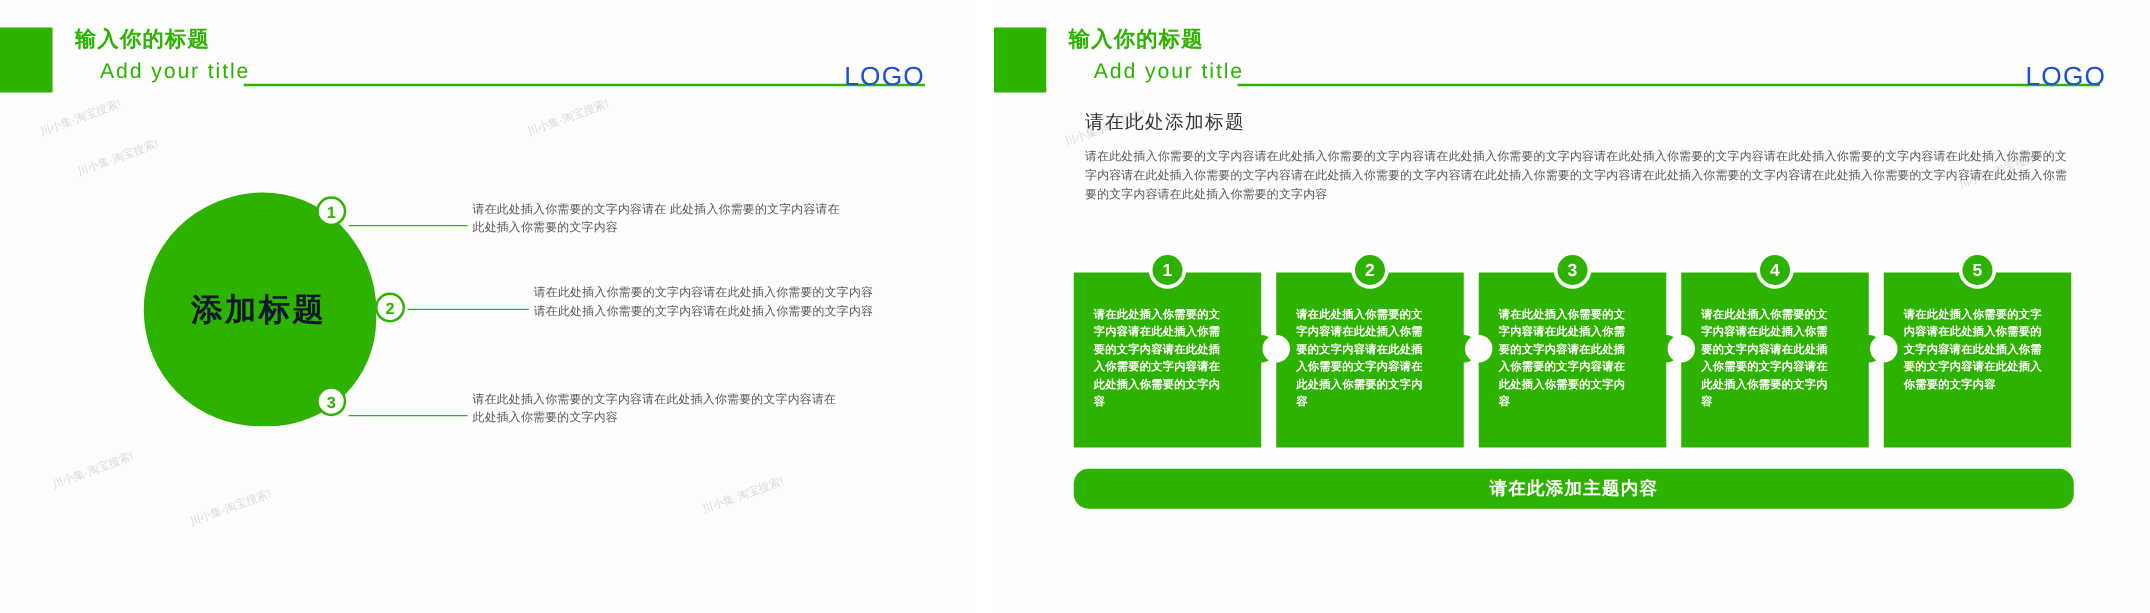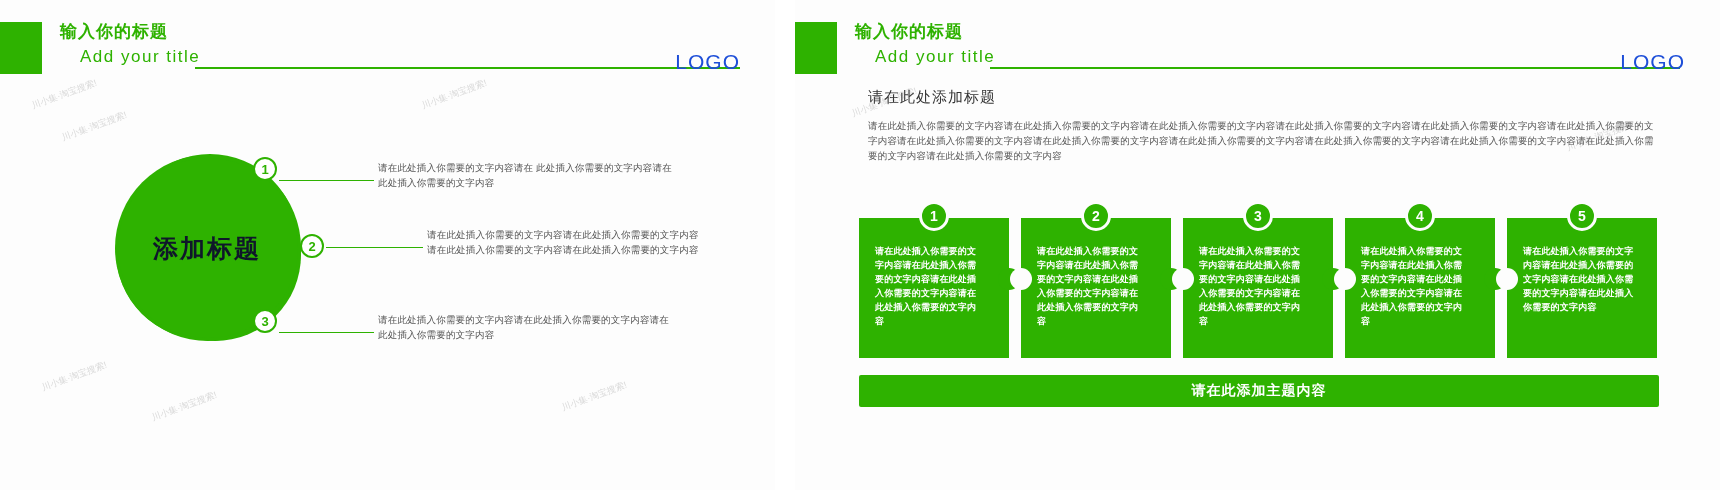--- a/index.html
+++ b/index.html
@@ -236,21 +236,21 @@
     line-height: 14px;
     letter-spacing: 0.2px;
   }
   .footer-bar {
     position: absolute;
     left: 64px;
     top: 375px;
     width: 800px;
     height: 32px;
     background: #2eb200;
-    border-radius: 2px;
+    border-radius: 12px;
     color: #ffffff;
     font-size: 14px;
     font-weight: bold;
     display: flex;
     align-items: center;
     justify-content: center;
     letter-spacing: 1px;
   }
 </style>
 </head>

